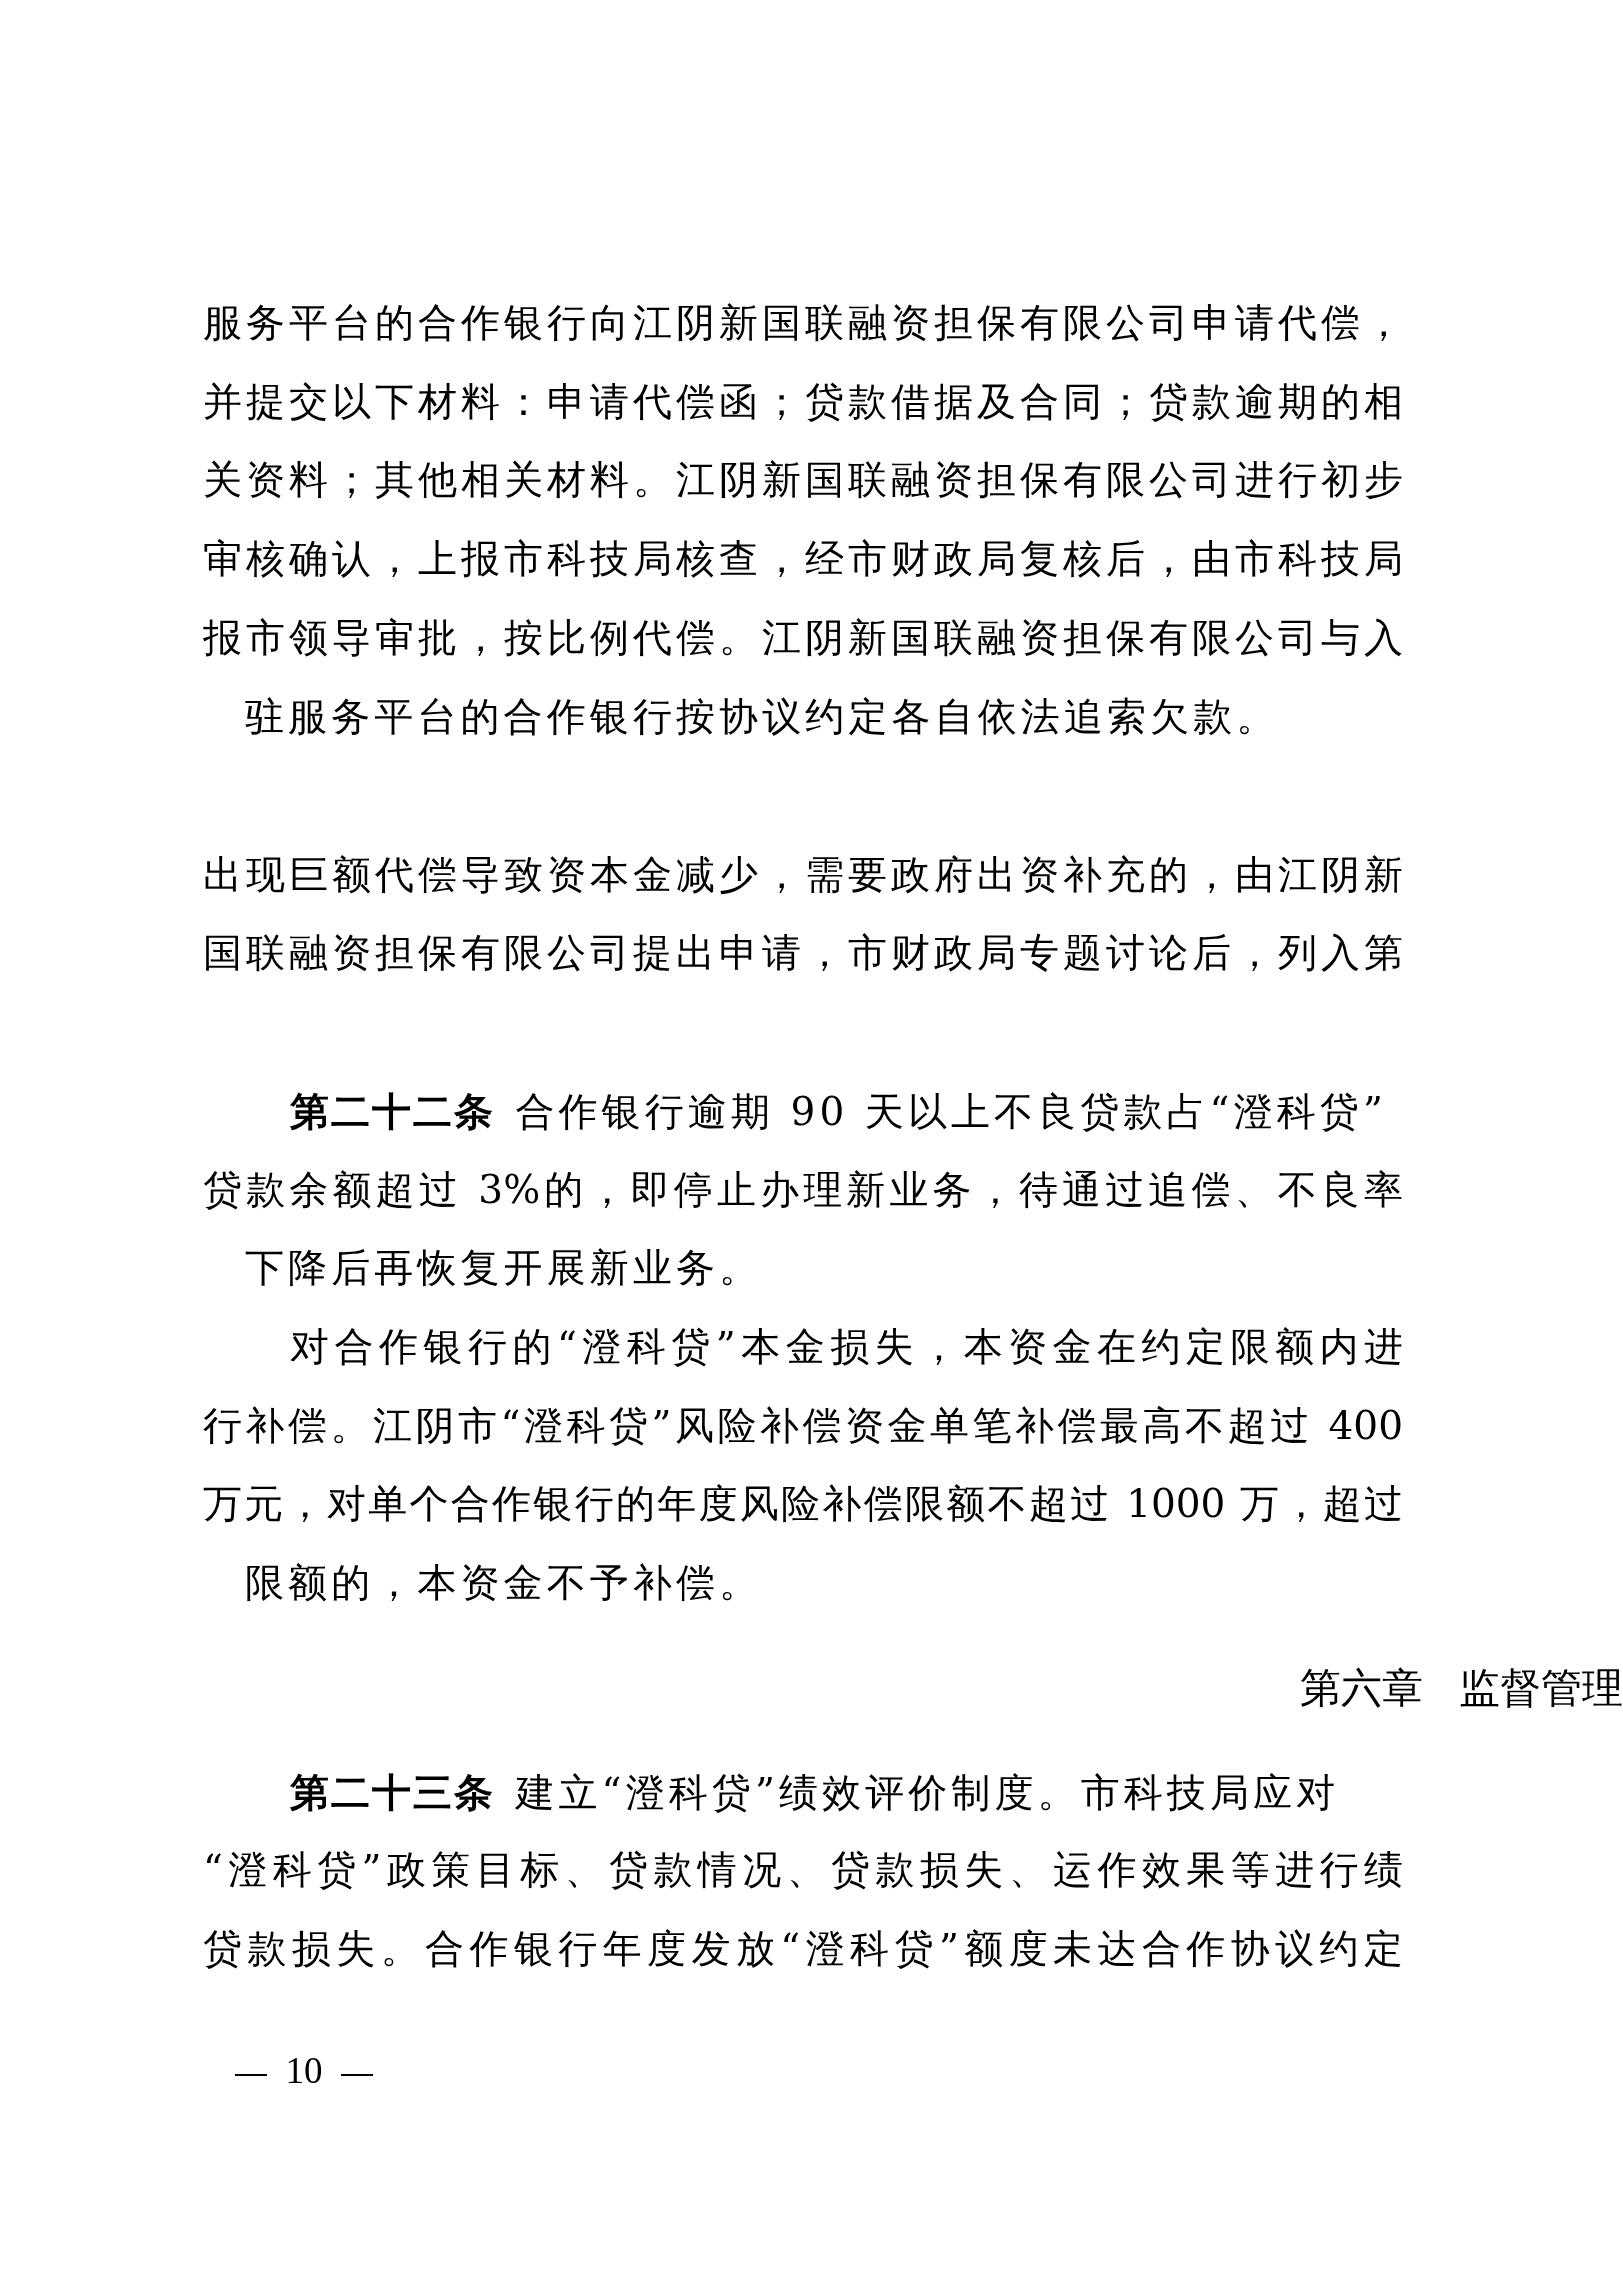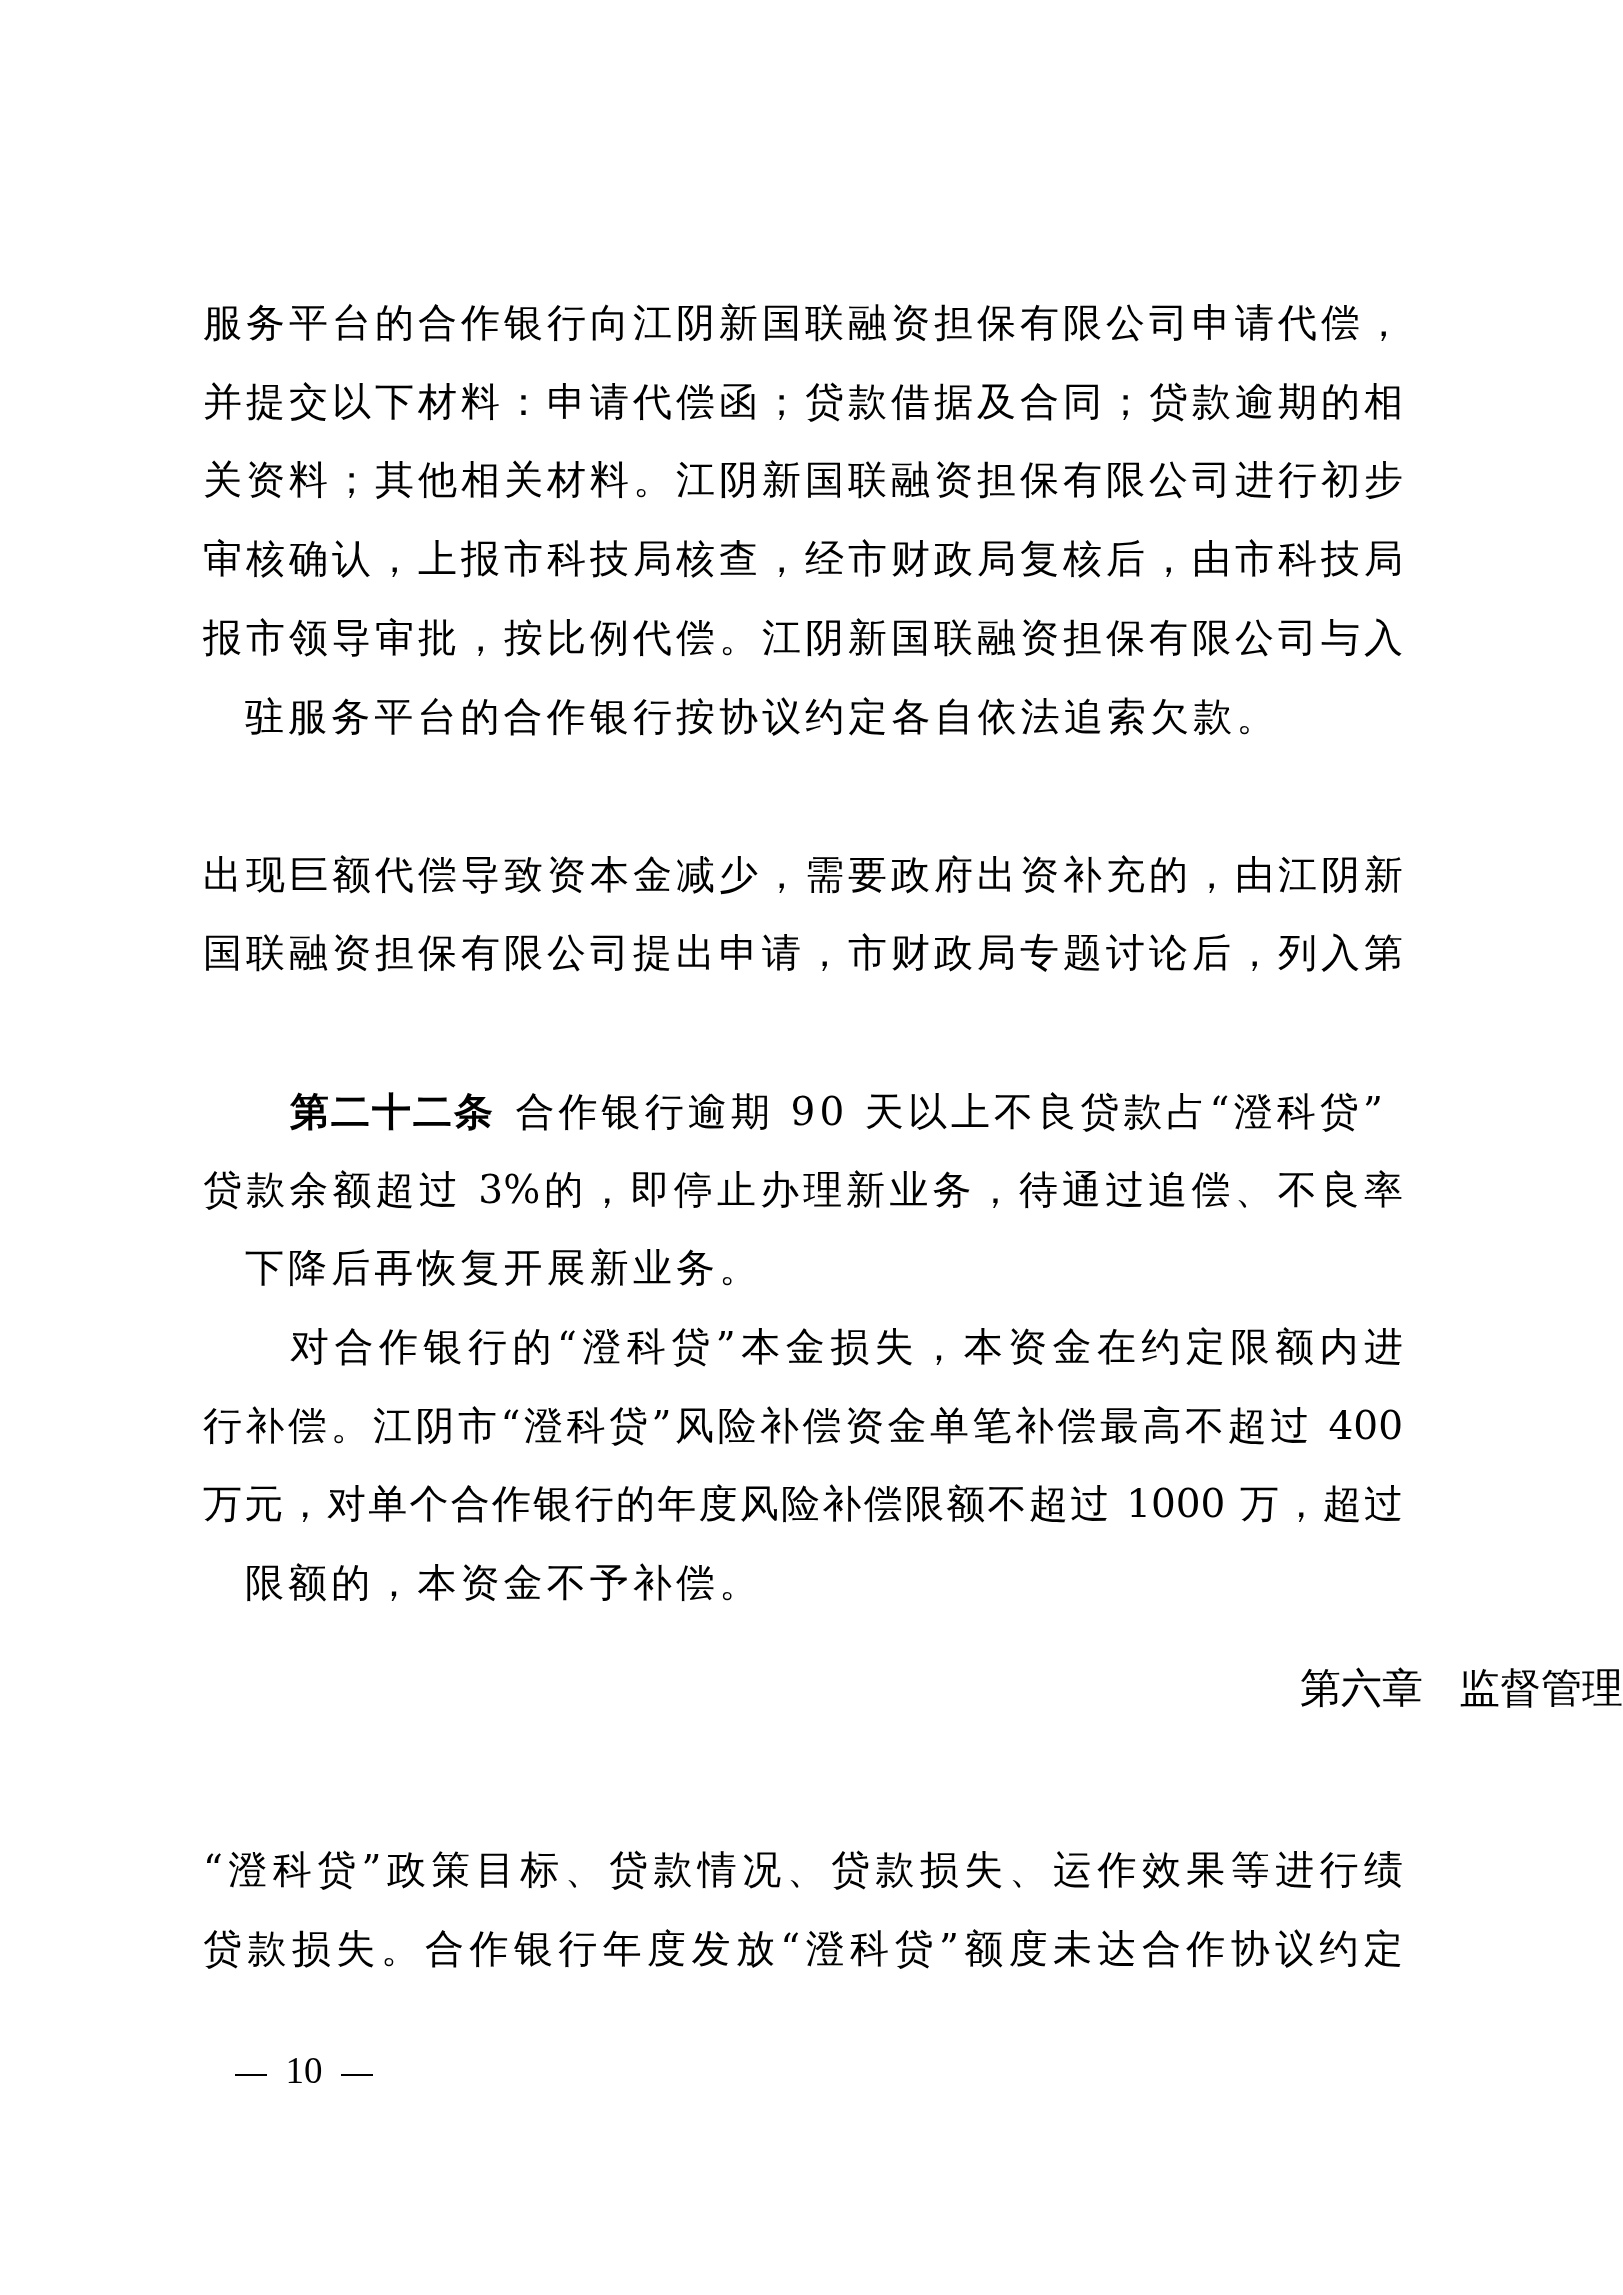--- a/index.html
+++ b/index.html
@@ -110,20 +110,23 @@
 
   <div class="line full indent" style="top:1319px">对合作银行的“澄科贷”本金损失，本资金在约定限额内进</div>
   <div class="line full" style="top:1398px">行补偿。江阴市“澄科贷”风险补偿资金单笔补偿最高不超过 400</div>
   <div class="line full" style="top:1476px">万元，对单个合作银行的年度风险补偿限额不超过 1000 万，超过</div>
   <div class="line short" style="top:1555px">限额的，本资金不予补偿。</div>
 
   <div class="chapter-title">
     <span>第六章</span><span class="gap"></span><span>监督管理</span>
   </div>
 
+  <div class="line indent" style="top:1764px; letter-spacing:4.1px;">
+    <span class="article-num">第二十三条</span><span>建立“澄科贷”绩效评价制度。市科技局应对</span>
+  </div>
   <div class="line full" style="top:1842px">“澄科贷”政策目标、贷款情况、贷款损失、运作效果等进行绩</div>
   <div class="line full" style="top:1921px">贷款损失。合作银行年度发放“澄科贷”额度未达合作协议约定</div>
 
   <div class="page-number">
     <span class="dash first"></span><span>10</span><span class="dash"></span>
   </div>
 
 </div>
 
 

